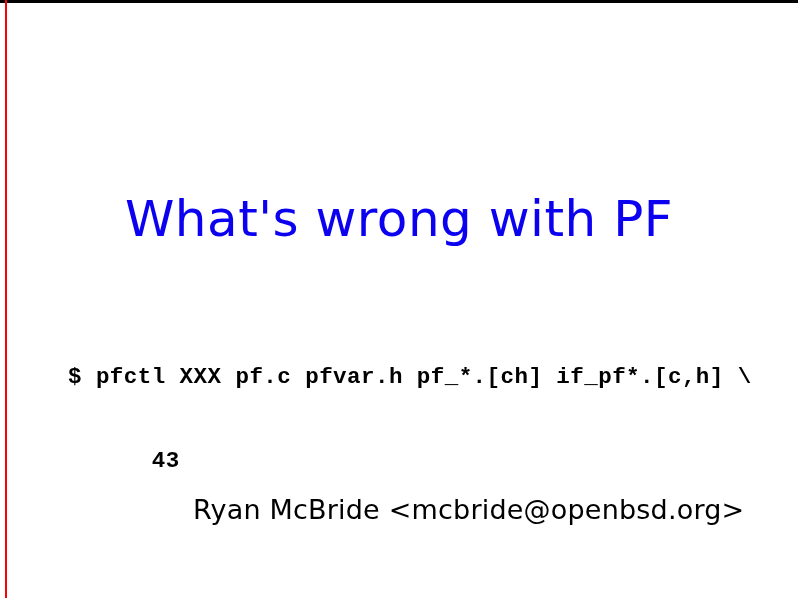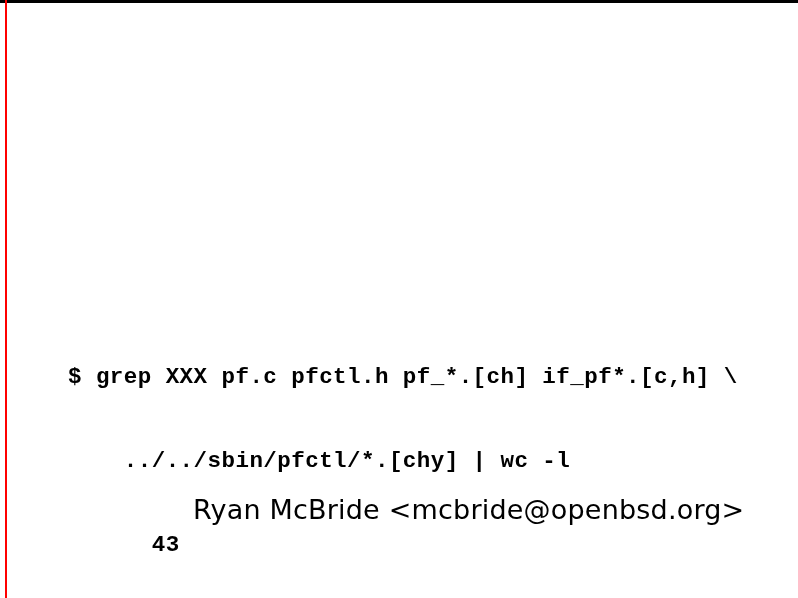--- a/index.html
+++ b/index.html
@@ -89,23 +89,23 @@
   }
 </style>
 </head>
 <body>
 
 <div id="slide">
 
   <div class="top-rule"></div>
   <div class="left-rule"></div>
 
+  <div class="slide-title">What's wrong with PF</div>
 
   <div class="terminal">
-    <span class="terminal-line">$ grep XXX pf.c pfctl.h pf_*.[ch] if_pf*.[c,h] \</span>
-    <span class="terminal-line">    ../../sbin/pfctl/*.[chy] | wc -l</span>
+    <span class="terminal-line">$ pfctl XXX pf.c pfvar.h pf_*.[ch] if_pf*.[c,h] \</span>
     <span class="terminal-line">      43</span>
     
   </div>
 
   <div class="byline">Ryan McBride &lt;mcbride@openbsd.org&gt;</div>
 
 </div>
 
 </body></html>

